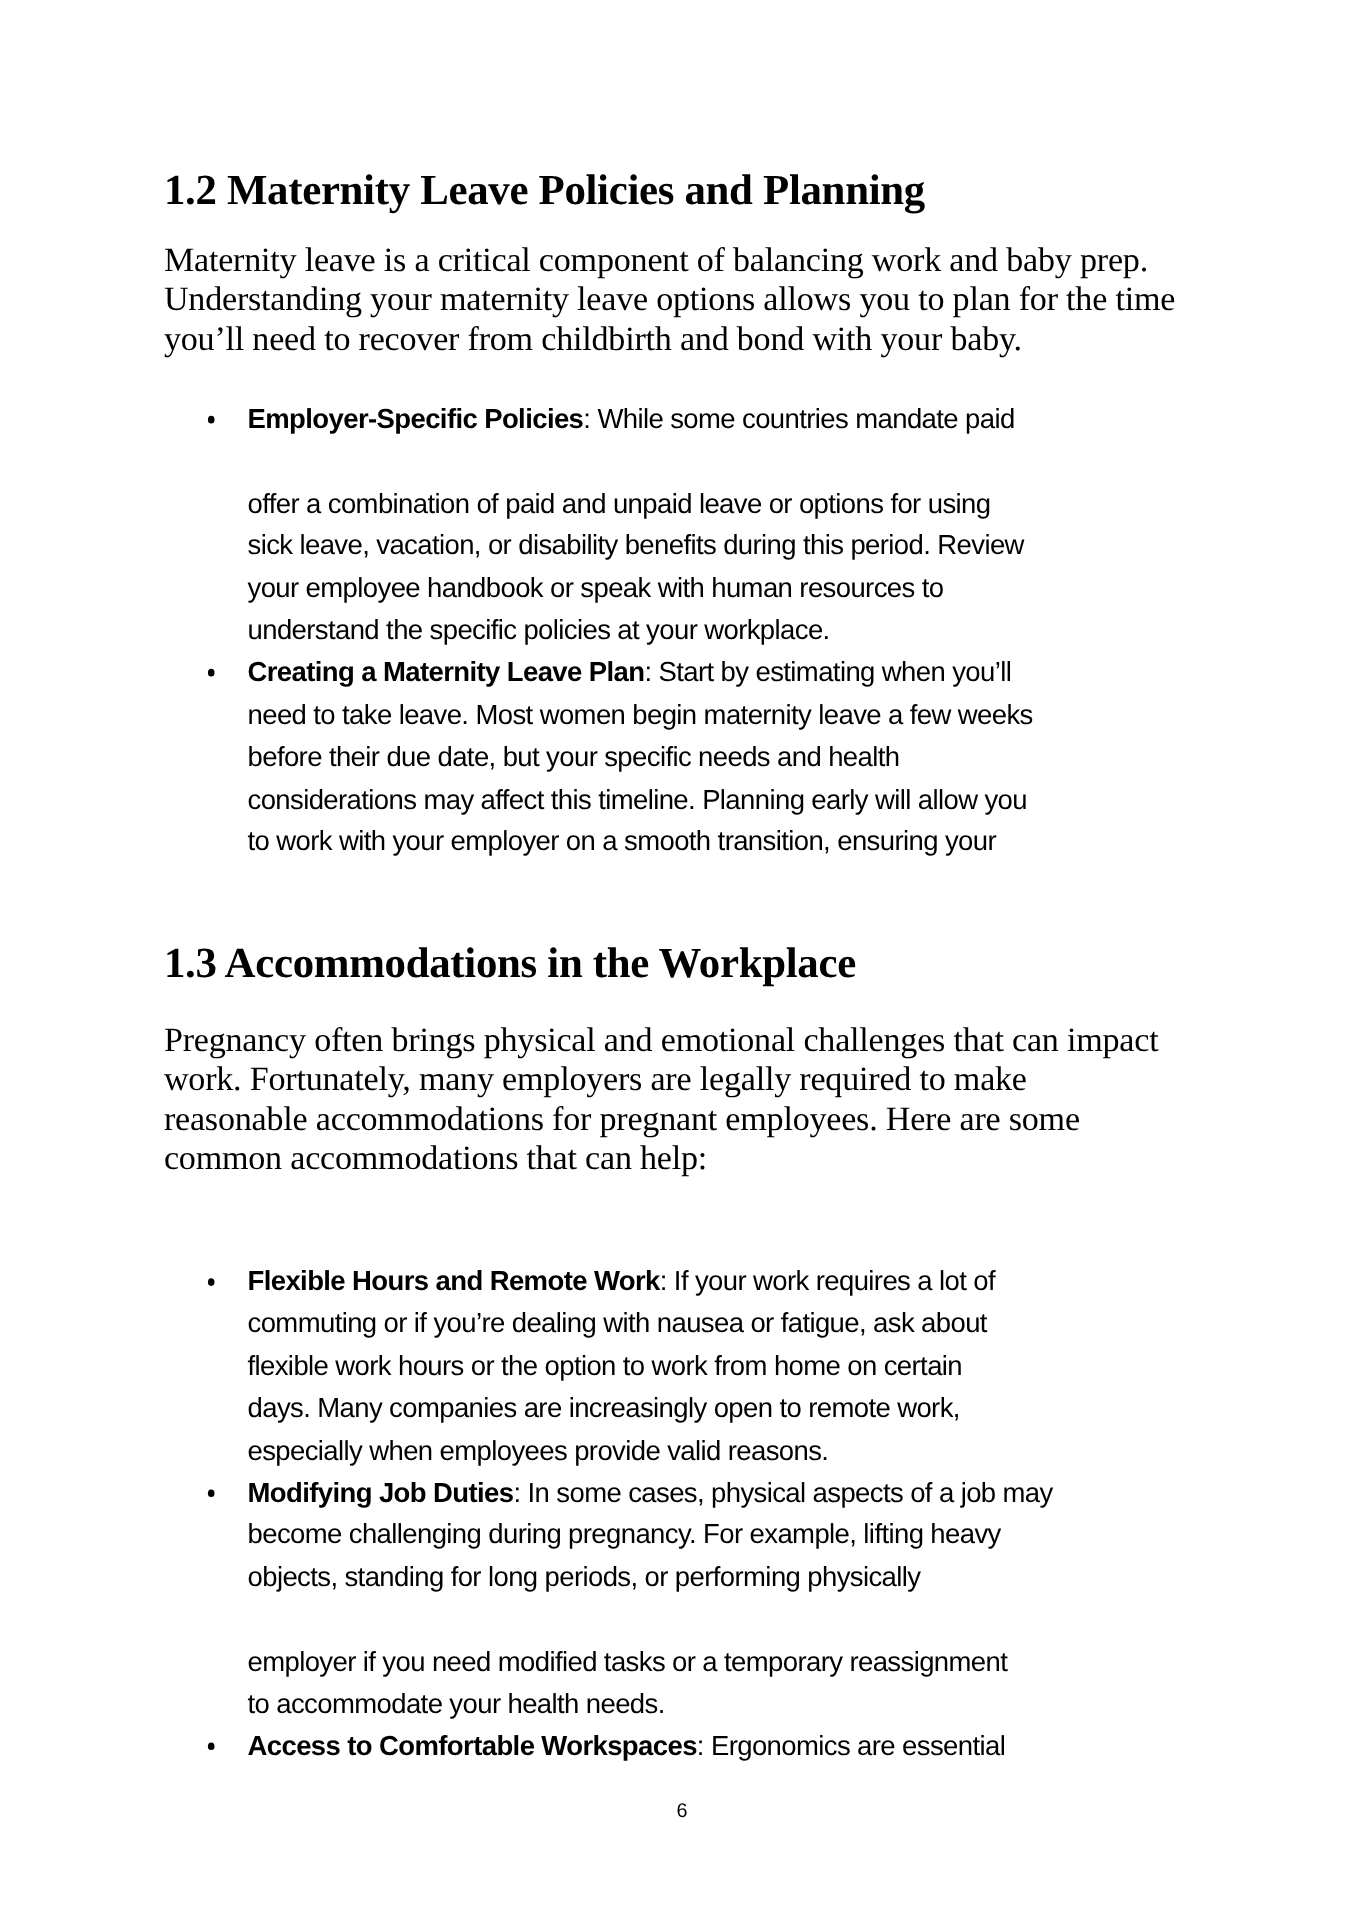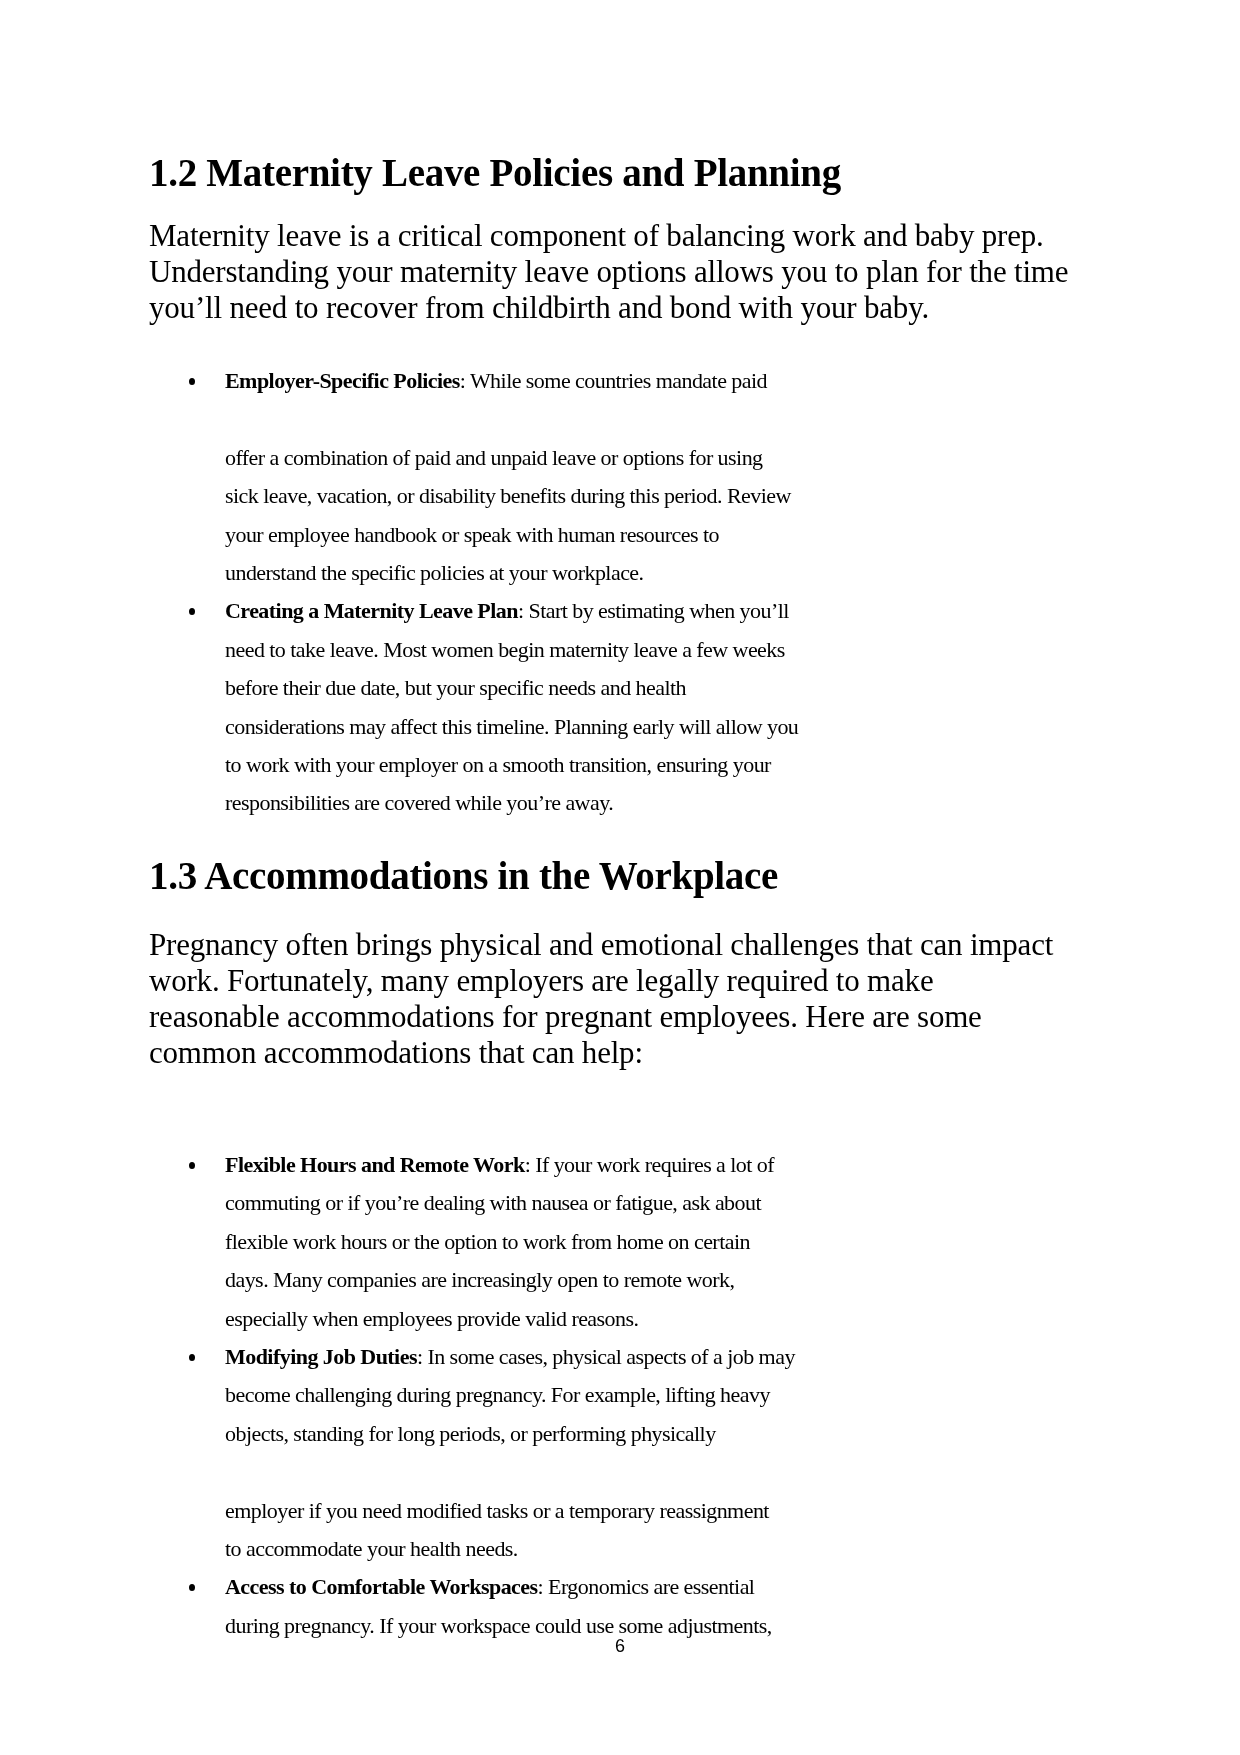--- a/index.html
+++ b/index.html
@@ -19,22 +19,22 @@
     font-size: 31px;
     line-height: 36px;
     margin: 0;
     letter-spacing: -0.2px;
     width: 960px;
   }
   ul.bullets {
     list-style: none;
     margin: 0;
     padding: 0;
-    font-family: Liberation Serif, serif;
-    font-size: 22px;
+    font-family: Liberation Sans, sans-serif;
+    font-size: 25px;
     line-height: 38.4px;
     letter-spacing: -0.55px;
   }
   ul.bullets li { position: relative; padding-left: 76px; width: 880px; }
   .dot {
     position: absolute; left: 40px; top: 16px;
     width: 6px; height: 7px; border-radius: 50%; background: #000;
   }
   .term { font-weight: bold; }
   #h12 { position: absolute; top: 150px; }
@@ -72,21 +72,20 @@
         <span>your employee handbook or speak with human resources to</span><br>
         <span>understand the specific policies at your workplace.</span>
       </li>
       <li>
         <span class="dot"></span>
         <span class="term">Creating a Maternity Leave Plan</span><span>: </span><span>Start by estimating when you’ll</span><br>
         <span>need to take leave. Most women begin maternity leave a few weeks</span><br>
         <span>before their due date, but your specific needs and health</span><br>
         <span>considerations may affect this timeline. Planning early will allow you</span><br>
         <span>to work with your employer on a smooth transition, ensuring your</span><br>
-        <span>responsibilities are covered while you’re away.</span>
       </li>
     </ul>
 
     <h2 id="h13">1.3 Accommodations in the Workplace</h2>
 
     <p id="p13" class="intro">
       <span>Pregnancy often brings physical and emotional challenges that can impact</span><br>
       <span>work. Fortunately, many employers are legally required to make</span><br>
       <span>reasonable accommodations for pregnant employees. Here are some</span><br>
       <span>common accommodations that can help:</span>
@@ -106,19 +105,18 @@
         <span class="term">Modifying Job Duties</span><span>: </span><span>In some cases, physical aspects of a job may</span><br>
         <span>become challenging during pregnancy. For example, lifting heavy</span><br>
         <span>objects, standing for long periods, or performing physically</span><br>
         <br>
         <span>employer if you need modified tasks or a temporary reassignment</span><br>
         <span>to accommodate your health needs.</span>
       </li>
       <li>
         <span class="dot"></span>
         <span class="term">Access to Comfortable Workspaces</span><span>: </span><span>Ergonomics are essential</span><br>
-        <span>during pregnancy. If your workspace could use some adjustments,</span>
       </li>
     </ul>
   </div>
 
   <div class="page-number">6</div>
 </div>
 
 </body></html>

